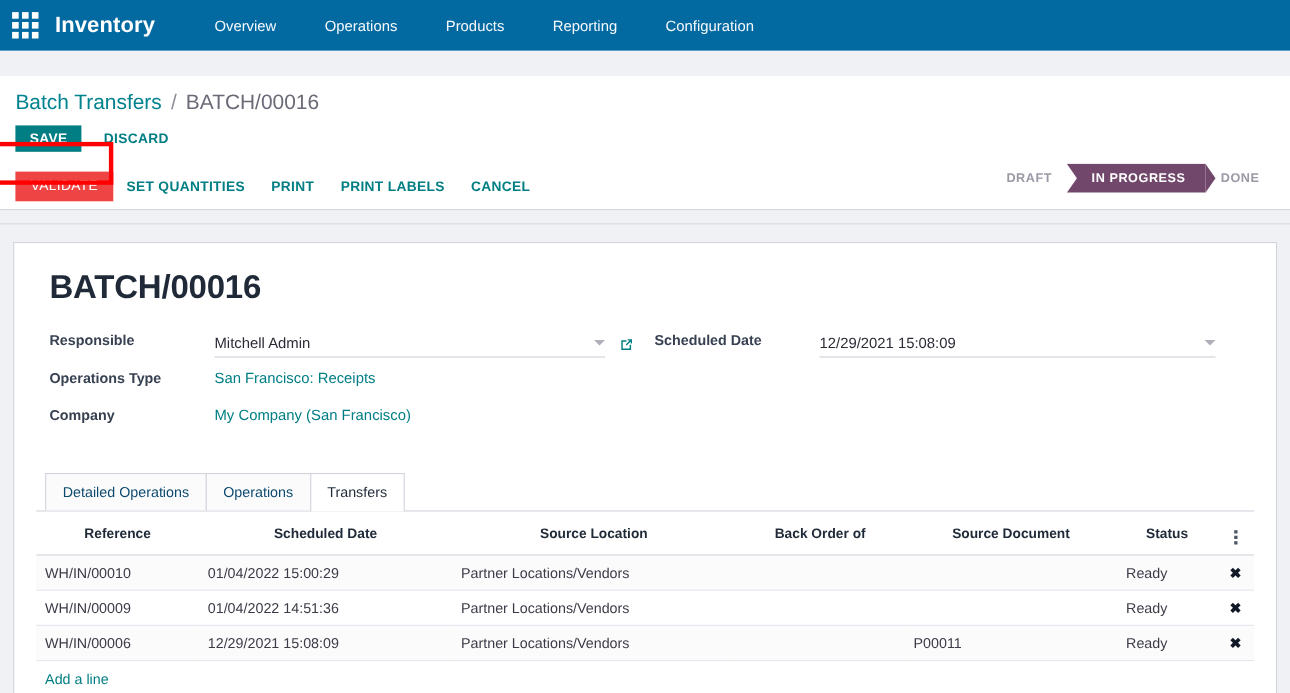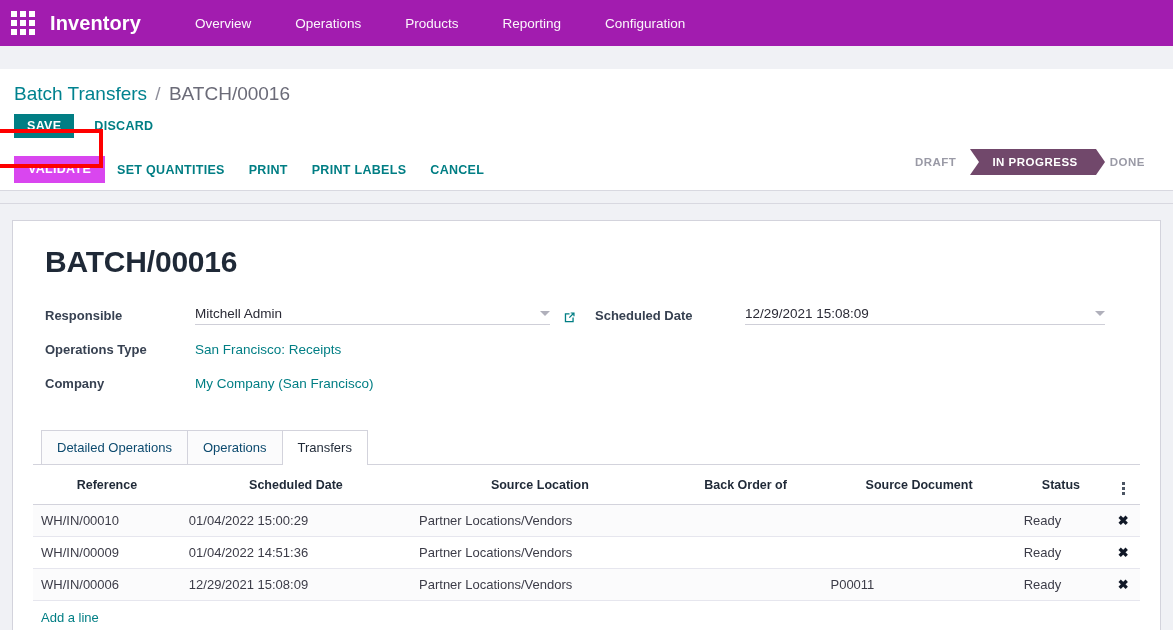--- a/index.html
+++ b/index.html
@@ -7,21 +7,21 @@
     margin: 0; padding: 0;
     width: 1173px; height: 630px;
     background: #ffffff;
     font-family: "Liberation Sans", sans-serif;
     -webkit-font-smoothing: antialiased;
   }
   .app { width: 1173px; height: 630px; position: relative; background: #f0f1f5; overflow: hidden; }
 
   
   .navbar {
-    height: 46px; background: #a21caf;
+    height: 46px; background: #0369a1;
     display: flex; align-items: center; padding: 0 0 0 10px;
   }
   .apps-grid { width: 26px; height: 26px; display: grid;
     grid-template-columns: repeat(3, 6px); grid-template-rows: repeat(3, 6px);
     gap: 3px; align-content: center; justify-content: center; margin-right: 8px; cursor: pointer; }
   .apps-grid i { display: block; width: 6px; height: 6px; background: #ffffff; }
   .brand { color: #ffffff; font-size: 20px; font-weight: bold; letter-spacing: .1px;
     padding: 0 10px 0 6px; cursor: pointer; }
   .navlinks { display: flex; align-items: center; margin-left: 22px; }
   .navlink { color: #ffffff; font-size: 13.5px; padding: 0 22px; cursor: pointer; opacity: .96; }
@@ -37,21 +37,21 @@
   .btn-save {
     background: #017e84; color: #ffffff; font-size: 12.5px; font-weight: bold;
     padding: 6px 13px; letter-spacing: .3px; cursor: pointer; border: 0; line-height: 1;
   }
   .btn-discard { color: #017e84; font-size: 12.5px; font-weight: bold; letter-spacing: .3px;
     padding: 6px 10px; margin-left: 10px; cursor: pointer; }
 
   .actionbar { display: flex; align-items: center; padding: 0 0 0 14px; height: 41px;
     background:#ffffff; position: relative; }
   .btn-validate {
-    background: #d946ef; color: #ffffff; font-size: 12.5px; font-weight: bold;
+    background: #ef4444; color: #ffffff; font-size: 12.5px; font-weight: normal;
     padding: 7px 14px; letter-spacing: .3px; cursor: pointer; border: 0; line-height: 1;
   }
   .abtn { color: #017e84; font-size: 12.5px; font-weight: bold; letter-spacing: .3px;
     padding: 7px 12px; cursor: pointer; white-space: nowrap; }
 
   
   .annot {
     position: absolute; left: -9px; top: 129px; width: 112px; height: 39px;
     border: 4px solid #fe0000; pointer-events: none; z-index: 30;
   }
@@ -78,21 +78,21 @@
   .sheet { background: #ffffff; border: 1px solid #d3d3dc; padding: 16px 20px 22px 20px;
     min-height: 386px; }
 
   .rec-title { font-size: 30px; font-weight: bold; color: #1f2937; letter-spacing: -.2px;
     margin: 8px 0 22px 12px; }
 
   .fields { display: flex; margin: 0 0 0 12px; }
   .col { }
   .col-left { width: 550px; }
   .col-right { width: 540px; }
-  .frow { display: flex; align-items: flex-end; margin-bottom: 10px; height: 24px; }
+  .frow { display: flex; margin-bottom: 10px; height: 24px; }
   .flabel { font-size: 13px; font-weight: bold; color: #374151; width: 150px; flex: none;
     line-height: 18px; }
   .fval { font-size: 13.5px; color: #2b2b36; line-height: 18px; }
   .fval.link { color: #017e84; cursor: pointer; }
   .finput { border-bottom: 1px solid #cfcfd8; position: relative; display: flex; align-items: center;
     padding-bottom: 3px; }
   .finput .txt { font-size: 13.5px; color: #2b2b36; }
   .caret { width: 0; height: 0; border-left: 5px solid transparent; border-right: 5px solid transparent;
     border-top: 5px solid #b0b0bb; margin-left: auto; }
   .ext-icon { margin-left: 12px; cursor: pointer; display: flex; align-items: center; }

